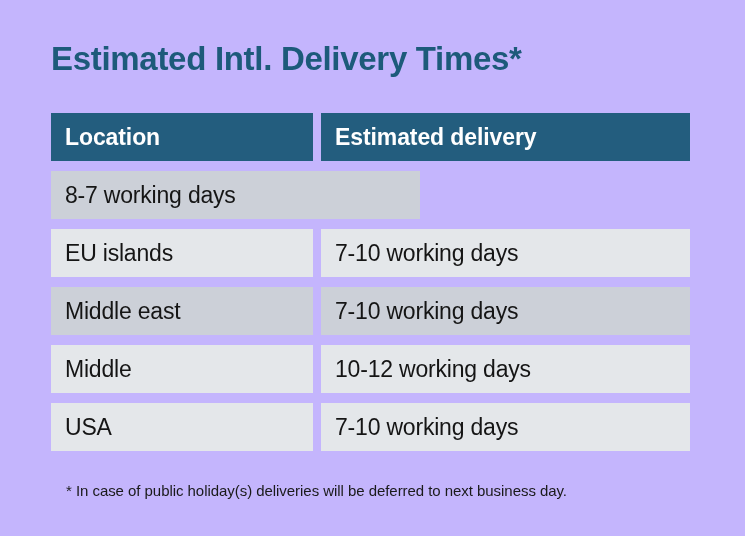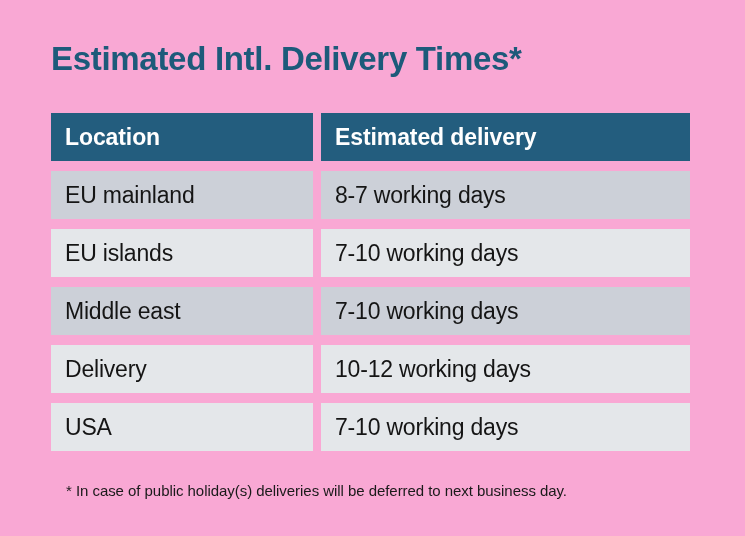--- a/index.html
+++ b/index.html
@@ -12,21 +12,21 @@
   body {
     background: #ffffff;
     font-family: "Liberation Sans", sans-serif;
     overflow: hidden;
   }
 
   .page {
     position: relative;
     width: 745px;
     height: 536px;
-    background: #f9a8d4;
+    background: #c4b5fd;
     text-align: right;
   }
 
   
   .title {
     position: absolute;
     left: 51px;
     top: 38px;
     font-size: 33px;
     font-weight: 700;
@@ -112,36 +112,35 @@
   <div class="title">Estimated Intl. Delivery Times*</div>
 
   <div class="table">
 
     <div class="row header">
       <div class="cell col-location">Location</div>
       <div class="cell col-delivery">Estimated delivery</div>
     </div>
 
     <div class="row body shade-dark">
-      <div class="cell col-location">EU mainland</div>
       <div class="cell col-delivery">8-7 working days</div>
     </div>
 
     <div class="row body shade-light">
       <div class="cell col-location">EU islands</div>
       <div class="cell col-delivery">7-10 working days</div>
     </div>
 
     <div class="row body shade-dark">
       <div class="cell col-location">Middle east</div>
       <div class="cell col-delivery">7-10 working days</div>
     </div>
 
     <div class="row body shade-light">
-      <div class="cell col-location">Delivery</div>
+      <div class="cell col-location">Middle</div>
       <div class="cell col-delivery">10-12 working days</div>
     </div>
 
 
     <div class="row body shade-light">
       <div class="cell col-location">USA</div>
       <div class="cell col-delivery">7-10 working days</div>
     </div>
 
   </div>

